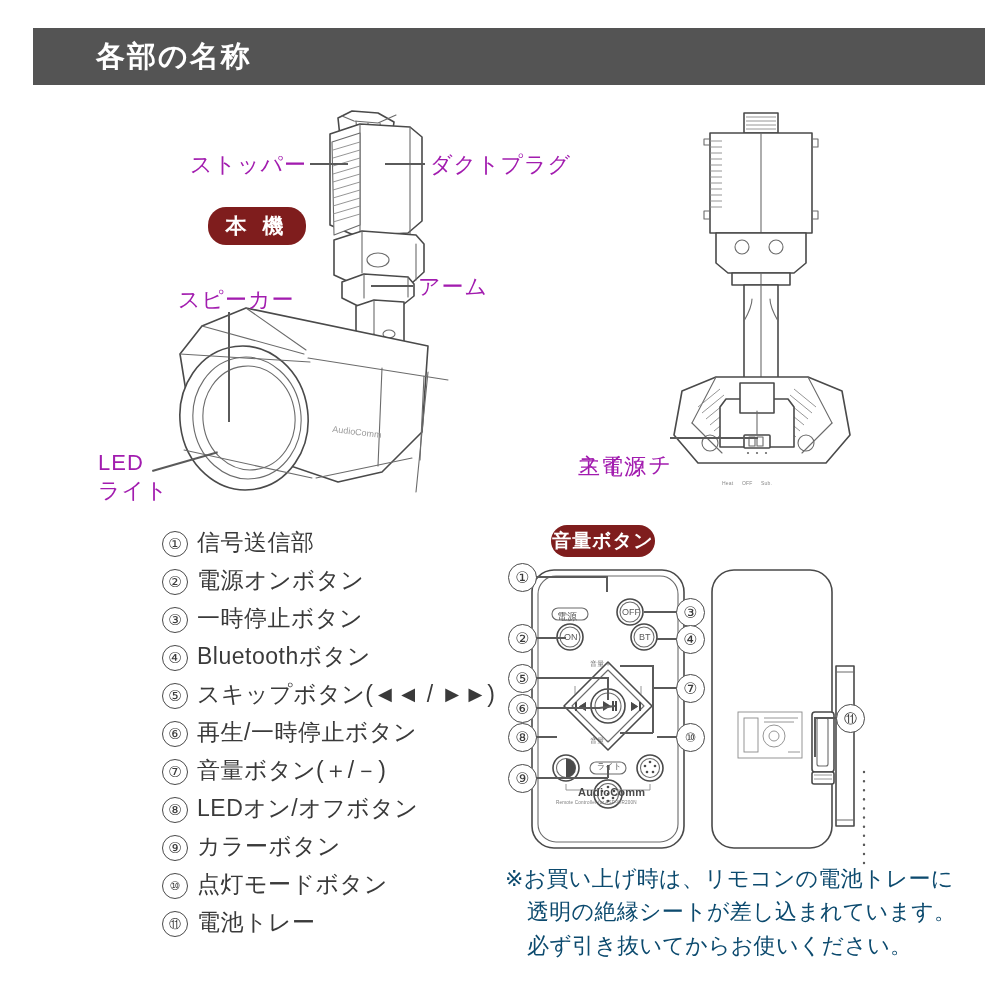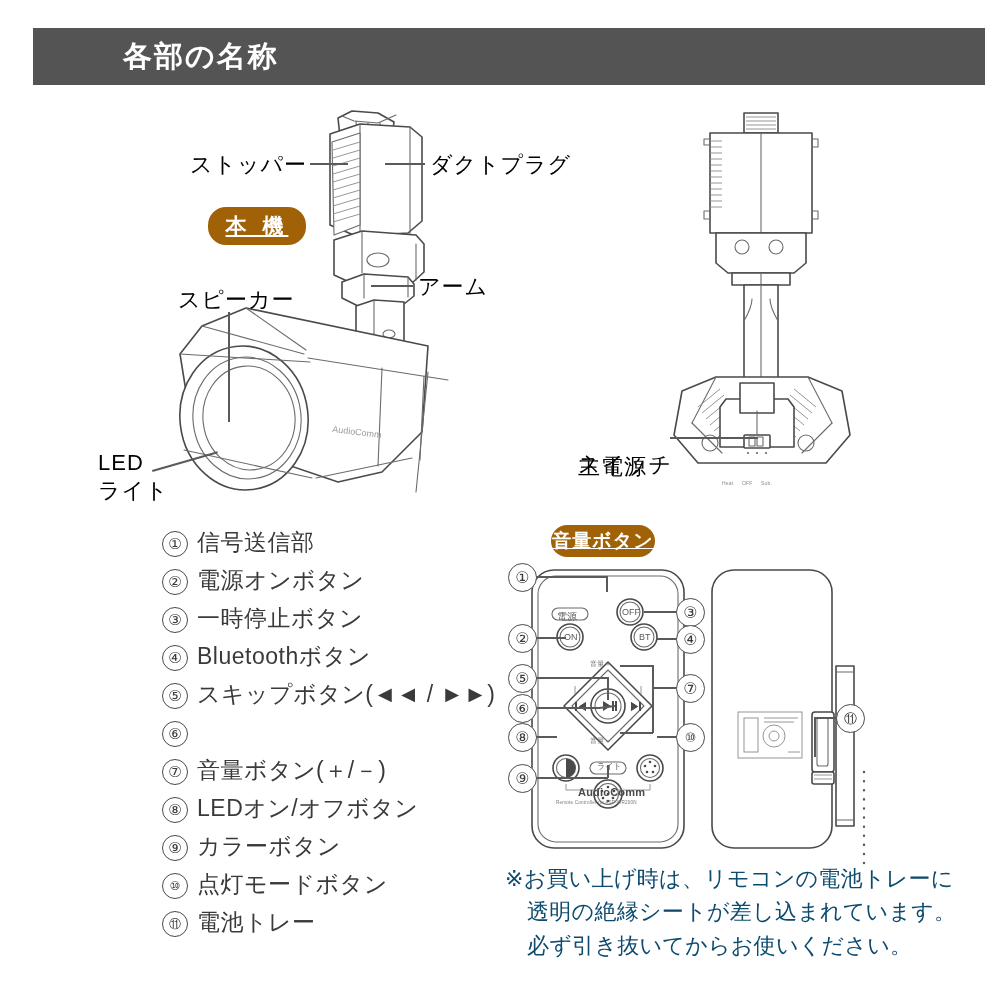--- a/index.html
+++ b/index.html
@@ -10,31 +10,31 @@
   }
   .page{position:absolute;inset:0;}
 
   
   .header-bar{
     position:absolute;left:33px;top:28px;width:952px;height:57px;
     background:#545454;display:flex;align-items:center;
   }
   .header-title{
     color:#ffffff;font-size:29px;font-weight:bold;letter-spacing:2px;
-    margin-left:90px;
-  }
-
-  
-  .lbl{position:absolute;font-size:22px;color:#000000;white-space:pre;letter-spacing:1px;}
+    margin-left:63px;
+  }
+
+  
+  .lbl{position:absolute;font-size:22px;color:#a21caf;white-space:pre;letter-spacing:1px;}
   .lbl.two{line-height:1.22;}
 
   .badge{
-    position:absolute;background:#a16207;color:#fff;border-radius:18px;
+    position:absolute;background:#7f1d1d;color:#fff;border-radius:18px;
     font-size:21px;font-weight:bold;letter-spacing:5px;
-    display:flex;align-items:center;justify-content:center;text-decoration:underline;
+    display:flex;align-items:center;justify-content:center;
   }
 
   
   .ln{position:absolute;background:#5a5a5a;}
   .ln.h{height:1.5px;}
   .ln.v{width:1.5px;}
   .ln.diag{transform-origin:0 0;height:1.5px;}
 
   svg{overflow:visible;}
   .stroke{fill:none;stroke:#4a4a4a;stroke-width:1.6;stroke-linejoin:round;stroke-linecap:round;}
@@ -257,20 +257,21 @@
     <div class="list-item">
       <div class="num-circle">④</div>
       <div class="item-text">Bluetoothボタン</div>
     </div>
     <div class="list-item">
       <div class="num-circle">⑤</div>
       <div class="item-text">スキップボタン(◄◄ / ►►)</div>
     </div>
     <div class="list-item">
       <div class="num-circle">⑥</div>
+      <div class="item-text">再生/一時停止ボタン</div>
     </div>
     <div class="list-item">
       <div class="num-circle">⑦</div>
       <div class="item-text">音量ボタン(＋/－)</div>
     </div>
     <div class="list-item">
       <div class="num-circle">⑧</div>
       <div class="item-text">LEDオン/オフボタン</div>
     </div>
     <div class="list-item">

